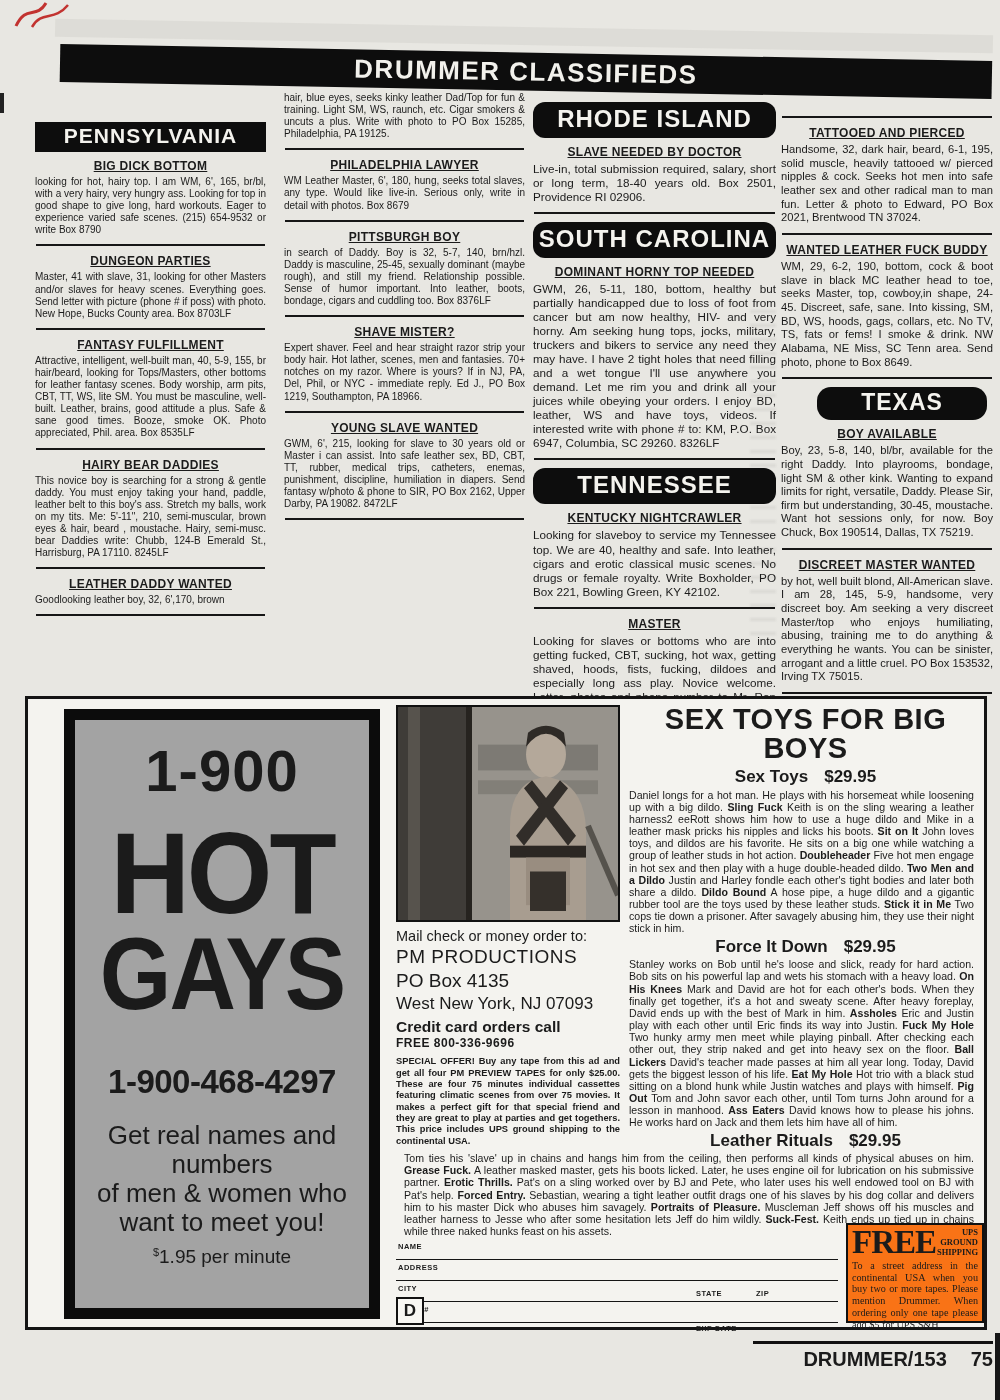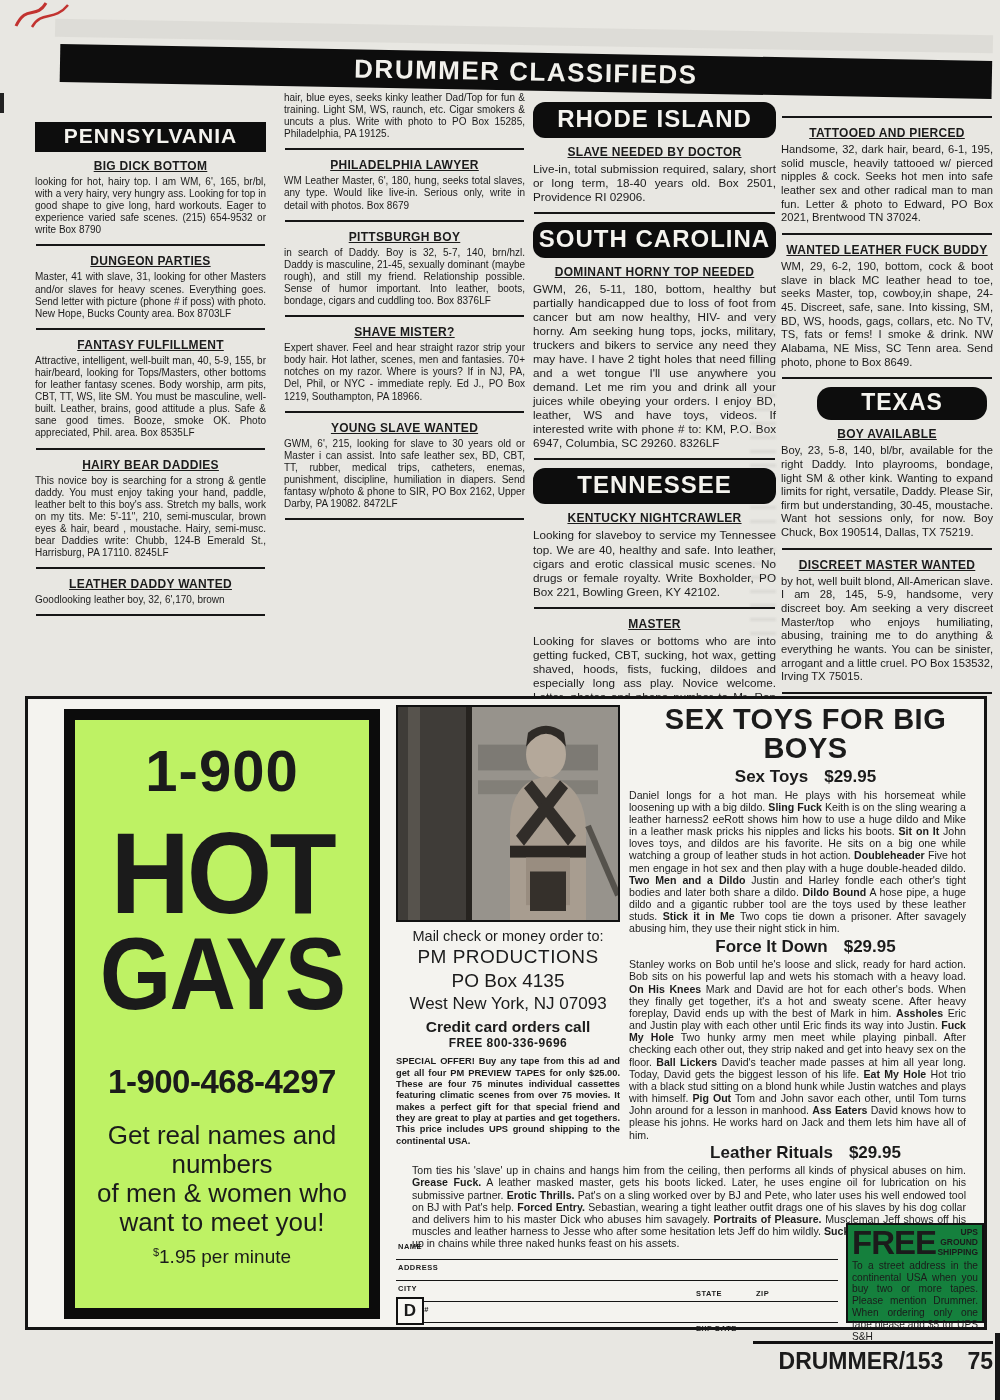--- a/index.html
+++ b/index.html
@@ -25,66 +25,66 @@
        letter-spacing:1px;padding:2px 0 4px;margin:2px 0 4px;}
   .bar.big{font-size:24px;padding:3px 0 5px;border-radius:12px;}
   .ad-title{font-weight:700;text-align:center;font-size:12px;letter-spacing:.3px;margin:7px 0 3px;text-decoration:underline;}
   .ad-body{text-align:justify;}
   #col1 .ad-body,#col2 .ad-body{font-size:10px;line-height:1.21;}
   #col3 .ad-body{font-size:11.7px;line-height:1.2;}
   #col4 .ad-body{font-size:11.2px;line-height:1.22;}
   .divider{border-top:2px solid #161616;margin:8px 1px;}
   
   .bigad{left:25px;top:696px;width:962px;height:634px;border:3px solid #141414;background:#f4f3ef;box-sizing:border-box;}
-  .hotline{left:36px;top:10px;width:316px;height:610px;border:11px solid #0c0c0c;background:#bef264;
+  .hotline{left:36px;top:10px;width:316px;height:610px;border:11px solid #0c0c0c;background:#a3a3a3;
            box-sizing:border-box;display:flex;flex-direction:column;align-items:center;text-align:center;}
   .hl-1900{font-size:58px;font-weight:700;letter-spacing:1px;margin-top:22px;line-height:1;}
   .hl-hot{font-size:110px;font-weight:700;letter-spacing:-3px;line-height:.92;margin-top:22px;transform:scaleY(1.05);}
   .hl-gays{font-size:92px;font-weight:700;letter-spacing:-2px;line-height:.95;margin-top:8px;transform:scaleY(1.1);}
   .hl-phone{font-size:33px;font-weight:700;letter-spacing:-.5px;margin-top:44px;}
   .hl-tag{font-size:26px;line-height:1.12;margin-top:20px;}
   .hl-rate{font-size:19px;margin-top:9px;}
   .hl-rate sup{font-size:11px;}
   
   .adflow{left:368px;top:4px;width:586px;font-size:10.6px;line-height:1.15;text-align:justify;}
   .leftstack{float:left;width:224px;margin:2px 9px 4px 0;}
   .photo{width:220px;height:213px;border:2px solid #111;background:#97938c;}
   .photo svg{display:block;width:100%;height:100%;}
-  .mailto{text-align:center;margin-top:5px;line-height:1.25;}
+  .mailto{margin-top:5px;line-height:1.25;}
   .mailto .m1{font-size:14.5px;}
   .mailto .m2{font-size:19px;letter-spacing:.5px;}
   .mailto .m3{font-size:19px;}
   .mailto .m4{font-size:17px;}
   .mailto .m5{font-size:15.5px;font-weight:700;margin-top:3px;}
   .mailto .m6{font-size:12px;font-weight:700;letter-spacing:.5px;}
   .offer{font-size:9.3px;font-weight:700;line-height:1.22;text-align:justify;margin-top:5px;}
   .vid-head{text-align:center;font-size:29px;font-weight:700;letter-spacing:.5px;line-height:1;margin:2px 0 4px;}
   .vid-sub{text-align:center;font-size:17px;font-weight:700;margin:2px 0 2px;}
   .vid-sub .price{margin-left:16px;}
-  .vid-body{margin:0 16px 2px;}
+  .vid-body{margin:0 8px 2px;}
   
   .form{left:368px;top:540px;width:442px;}
   .frow{position:relative;height:20px;border-bottom:1.5px solid #151515;}
   .flabel{position:absolute;left:2px;top:3px;font-size:7.5px;font-weight:700;letter-spacing:.5px;}
   .flabel.mid1{left:300px;top:8px;}
   .flabel.mid2{left:360px;top:8px;}
   .flabel.sub{left:300px;top:22px;}
   .dbox{left:368px;top:598px;width:24px;height:24px;border:2.5px solid #111;font-size:17px;font-weight:700;
         display:flex;align-items:center;justify-content:center;background:#f8f7f3;}
   .catalog{left:400px;top:612px;width:400px;text-align:center;font-size:11px;font-weight:700;
            letter-spacing:2px;word-spacing:4px;}
-  .freebox{left:818px;top:524px;width:138px;height:100px;border:2px solid #111;box-sizing:border-box;padding:3px 4px;background:#15803d;}
+  .freebox{left:818px;top:524px;width:138px;height:100px;border:2px solid #111;box-sizing:border-box;padding:3px 4px;background:#f97316;font-family:Liberation Serif, serif;}
   .freehead{display:flex;align-items:center;justify-content:space-between;}
   .freehead .free{font-size:33px;font-weight:700;letter-spacing:-1px;line-height:.9;}
   .freehead .ups{font-size:8.5px;font-weight:700;text-align:right;line-height:1.15;white-space:pre-line;}
   .freebody{font-size:10.2px;line-height:1.16;text-align:justify;margin-top:2px;}
   
   .footrule{left:753px;top:1341px;width:240px;height:3px;background:#111;}
   .footer{left:753px;top:1348px;width:240px;display:flex;justify-content:flex-end;gap:24px;
-          font-size:23px;font-weight:700;}
+          font-size:20px;font-weight:700;}
 </style>
 </head>
 <body>
 
 <div id="page">
 
   <svg class="abs" style="left:10px;top:0;width:80px;height:30px;" viewBox="0 0 80 30">
     <path d="M6 26 C 16 4, 26 20, 36 3" stroke="#c23330" stroke-width="3" fill="none"></path>
     <path d="M22 27 C 32 10, 44 22, 58 5" stroke="#c23330" stroke-width="2.5" fill="none"></path>
   </svg>
@@ -129,21 +129,21 @@
   <div class="col" id="col2">
     <div class="ad-body">hair, blue eyes, seeks kinky leather Dad/Top for fun &amp; training. Light SM, WS, raunch, etc. Cigar smokers &amp; uncuts a plus. Write with photo to PO Box 15285, Philadelphia, PA 19125.</div>
     <div class="divider"></div>
     <div class="ad">
       <div class="ad-title">PHILADELPHIA LAWYER</div>
       <div class="ad-body">WM Leather Master, 6', 180, hung, seeks total slaves, any type. Would like live-in. Serious only, write in detail with photos. Box 8679</div>
     </div>
     <div class="divider"></div>
     <div class="ad">
       <div class="ad-title">PITTSBURGH BOY</div>
-      <div class="ad-body">in search of Daddy. Boy is 32, 5-7, 140, brn/hzl. Daddy is masculine, 21-45, sexually dominant (maybe rough), and still my friend. Relationship possible. Sense of humor important. Into leather, boots, bondage, cigars and cuddling too. Box 8376LF</div>
+      <div class="ad-body">in search of Daddy. Boy is 32, 5-7, 140, brn/hzl. Daddy is masculine, 25-45, sexually dominant (maybe rough), and still my friend. Relationship possible. Sense of humor important. Into leather, boots, bondage, cigars and cuddling too. Box 8376LF</div>
     </div>
     <div class="divider"></div>
     <div class="ad">
       <div class="ad-title">SHAVE MISTER?</div>
       <div class="ad-body">Expert shaver. Feel and hear straight razor strip your body hair. Hot lather, scenes, men and fantasies. 70+ notches on my razor. Where is yours? If in NJ, PA, Del, Phil, or NYC - immediate reply. Ed J., PO Box 1219, Southampton, PA 18966.</div>
     </div>
     <div class="divider"></div>
     <div class="ad">
       <div class="ad-title">YOUNG SLAVE WANTED</div>
       <div class="ad-body">GWM, 6', 215, looking for slave to 30 years old or Master i can assist. Into safe leather sex, BD, CBT, TT, rubber, medical trips, catheters, enemas, punishment, discipline, humiliation in diapers. Send fantasy w/photo &amp; phone to SIR, PO Box 2162, Upper Darby, PA 19082.  8472LF</div>

